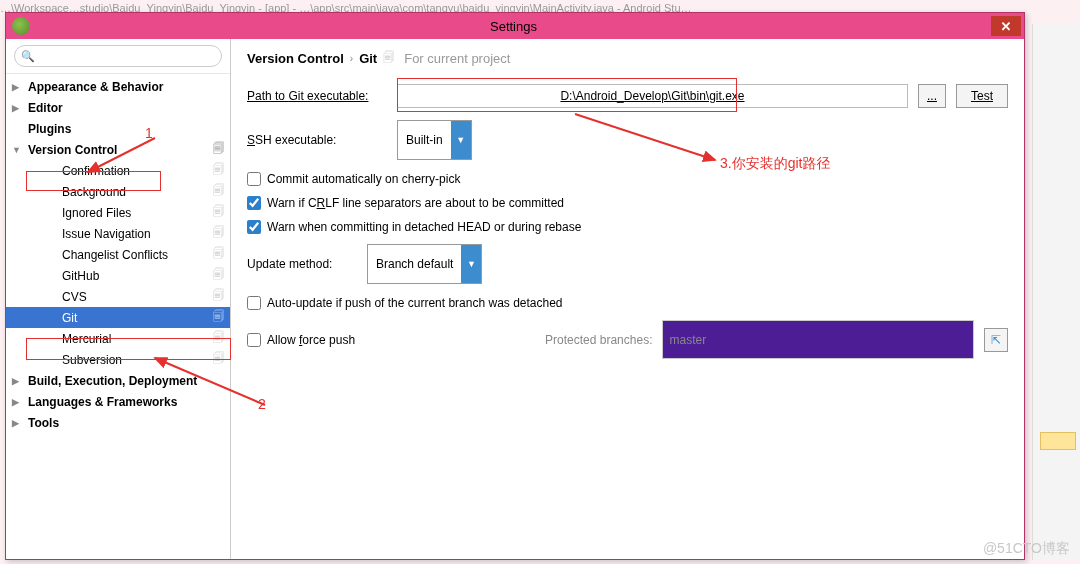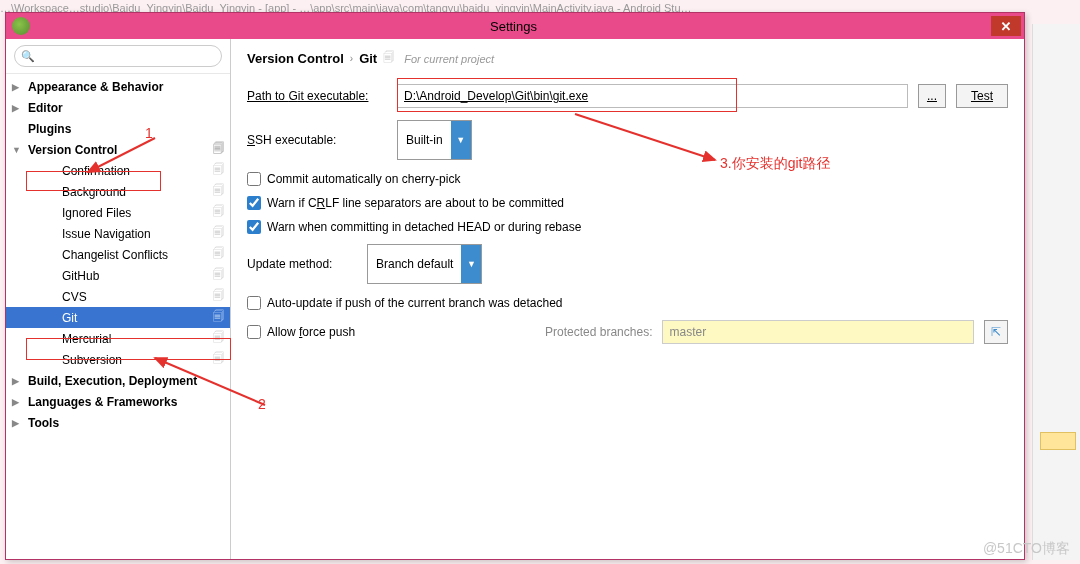--- a/index.html
+++ b/index.html
@@ -137,36 +137,37 @@
   overflow: auto;
 }
 .breadcrumb {
   display: flex;
   align-items: center;
   gap: 6px;
   margin-bottom: 16px;
 }
 .breadcrumb .bc { font-weight: bold; font-size: 13px; }
 .breadcrumb .sep { color: #888; font-size: 10px; }
-.breadcrumb .hint { color: #999; font-style: italic; font-size: 11px; margin-left: 4px; }
+.breadcrumb .hint { color: #999; font-size: 13px; margin-left: 4px; }
 .breadcrumb .hint-icon { color: #bbb; font-size: 11px; }
 .form-row {
   display: flex;
   align-items: center;
   margin-bottom: 12px;
   gap: 10px;
 }
 .form-label { width: 140px; }
 .path-input {
   flex: 1;
   max-width: 536px;
   height: 24px;
   border: 1px solid #bbb;
   padding: 1px 6px;
   font-size: 12px;
+  text-align: center;
 }
 .browse-btn, .test-btn {
   height: 24px;
   border: 1px solid #999;
   background: #f4f4f4;
   padding: 0 8px;
   font-size: 12px;
 }
 .test-btn { padding: 0 14px; }
 .dropdown {
@@ -200,23 +201,23 @@
 .protected-row {
   display: flex;
   align-items: center;
   gap: 10px;
   margin-top: 2px;
 }
 .protected-label { color: #888; margin-left: 180px; }
 .protected-input {
   flex: 1;
   max-width: 350px;
-  height: 24px;
+  height: 39px;
   border: 1px solid #ccc;
-  background: #fef9c3;
+  background: #4c1d95;
   color: #888;
   padding: 0 6px;
   font-size: 12px;
 }
 .expand-btn {
   width: 24px; height: 24px;
   border: 1px solid #999;
   background: #f4f4f4;
   color: #3d8ccd;
   font-size: 12px;

